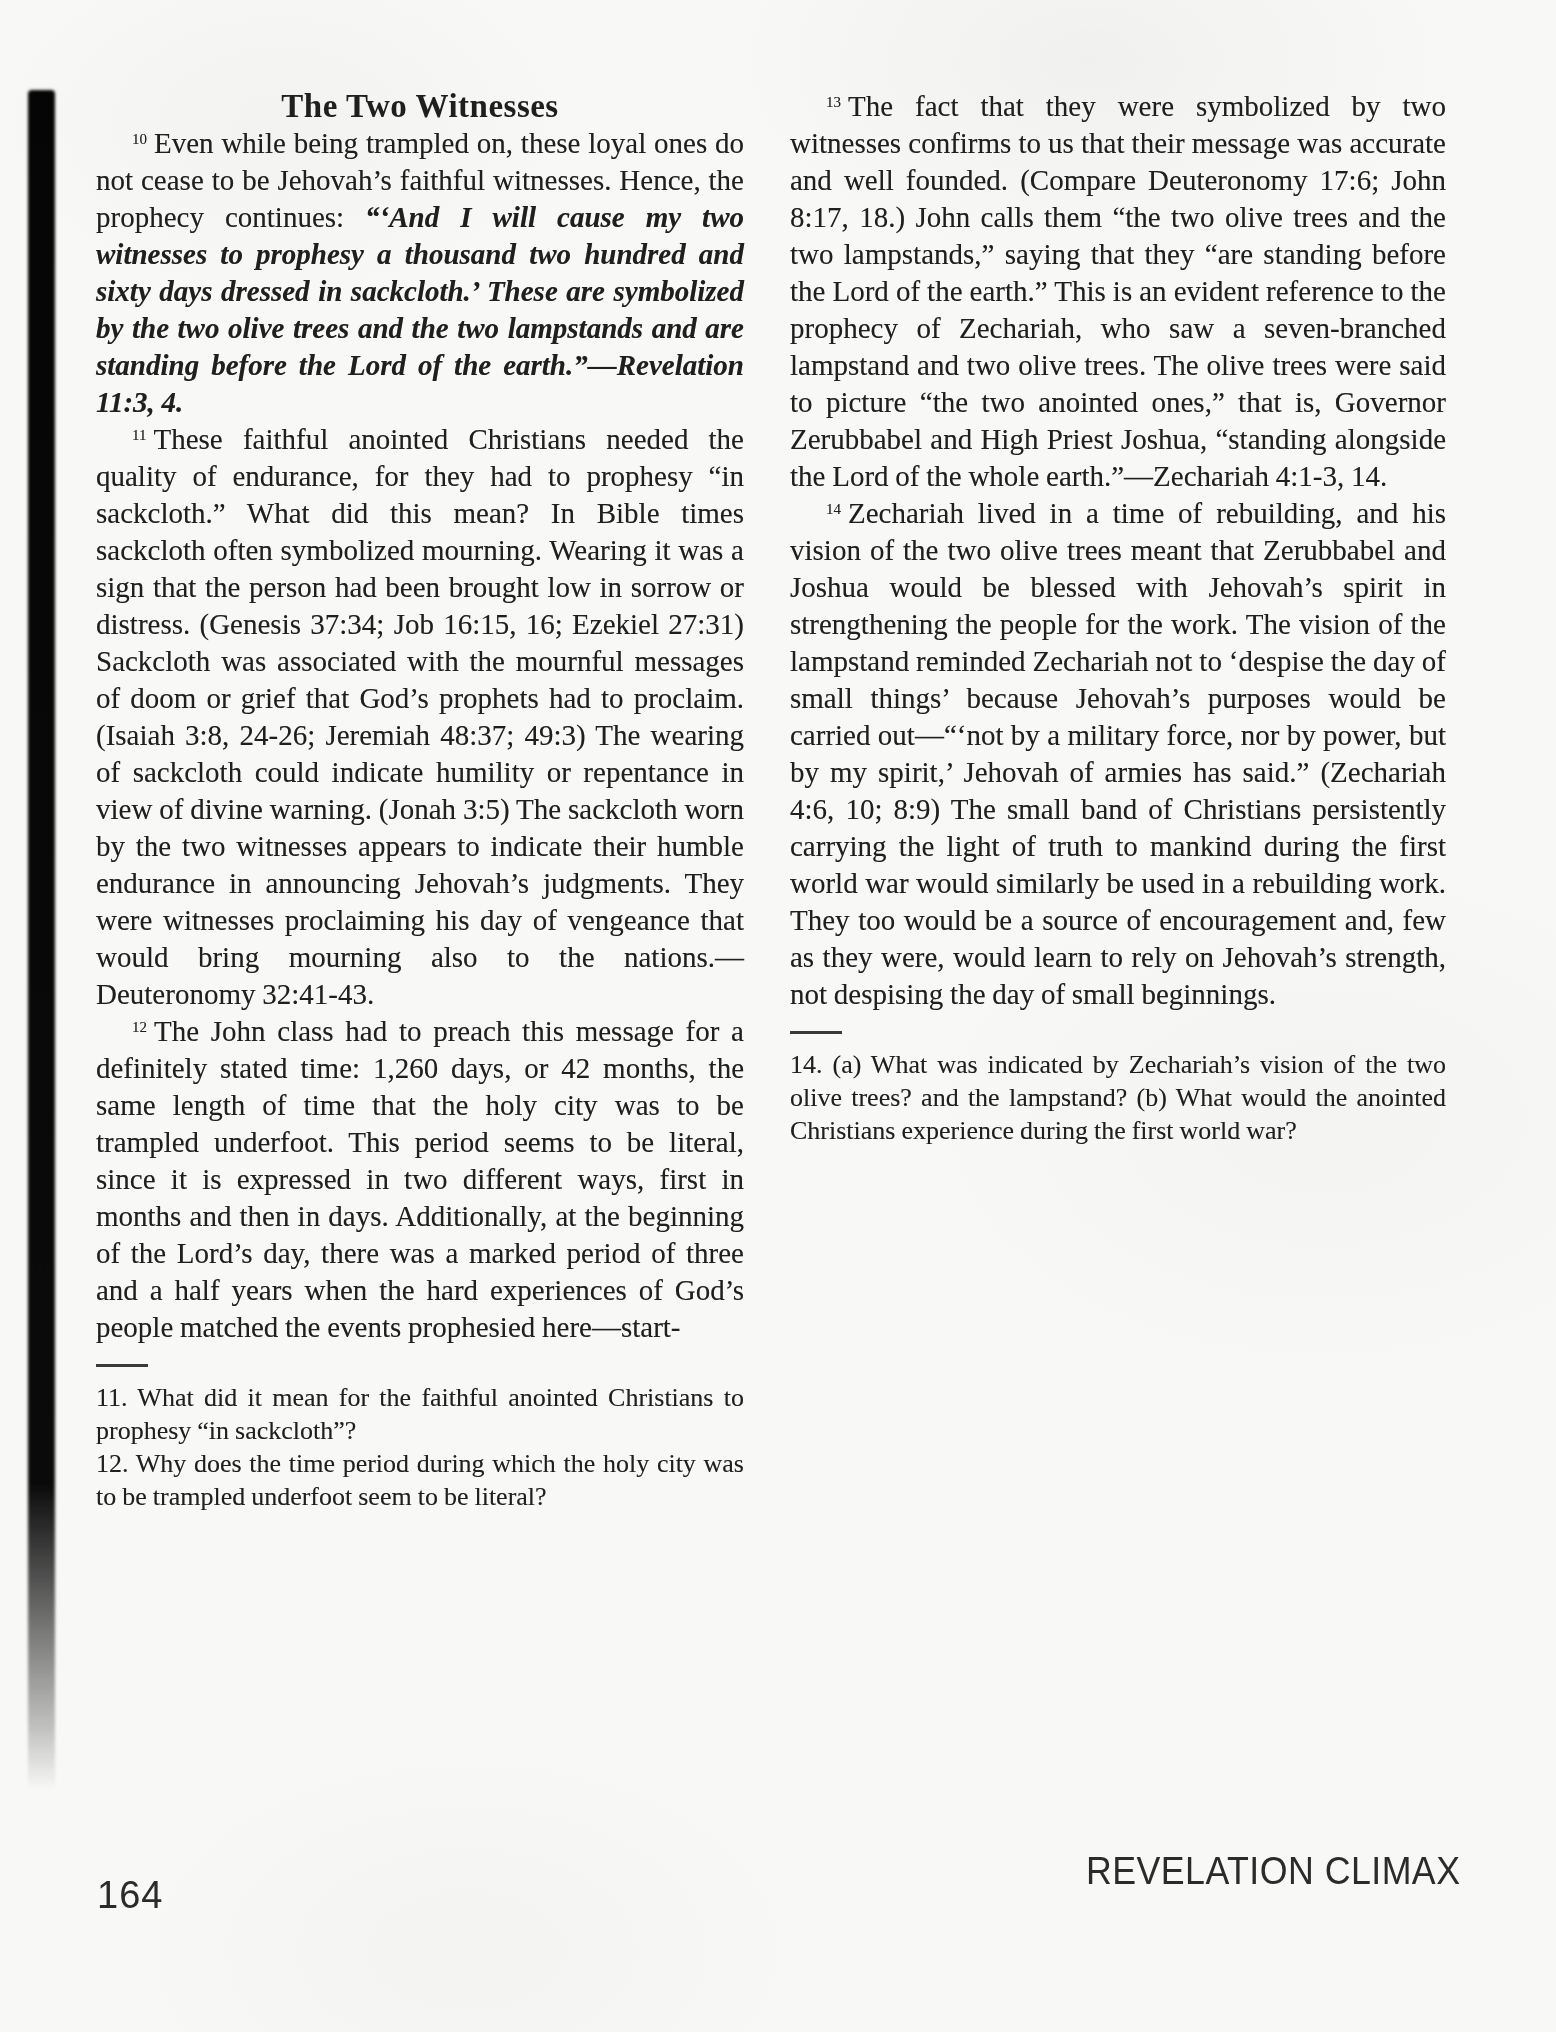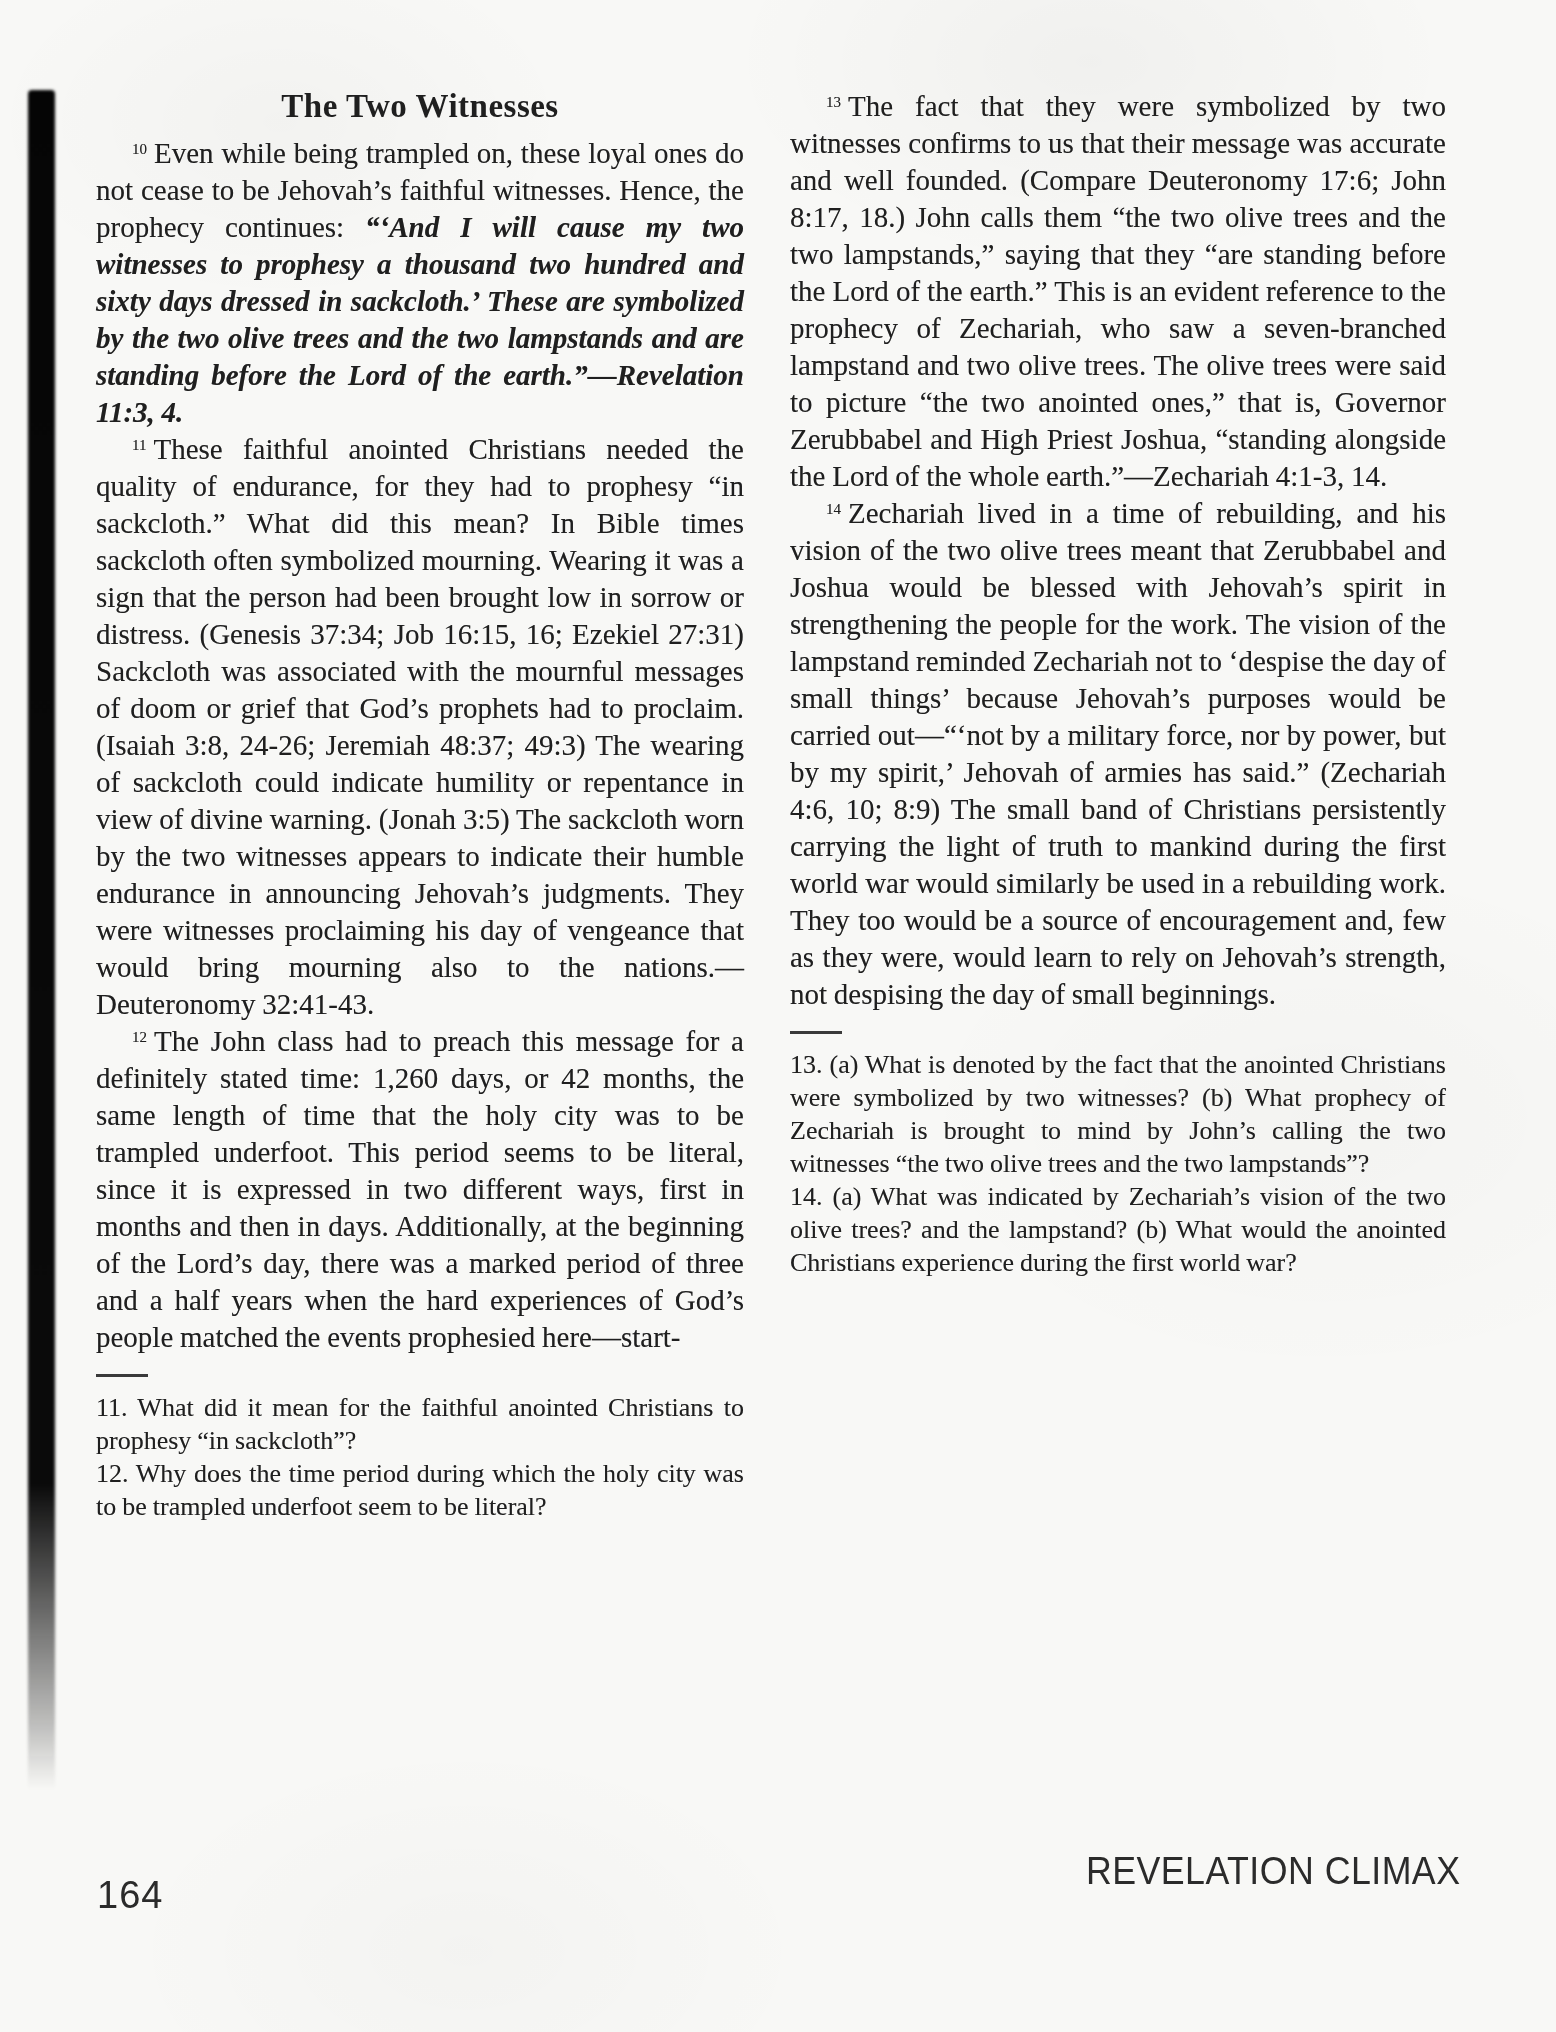--- a/index.html
+++ b/index.html
@@ -26,21 +26,21 @@
     border-radius:4px;
   }
   .columns{
     position:absolute;left:96px;top:88px;
     display:flex;gap:46px;
   }
   .col-left{width:648px;}
   .col-right{width:656px;}
   .heading{
     font-size:33px;font-weight:bold;text-align:center;
-    margin:0 0 10px 0;letter-spacing:0.5px;
+    margin:0 0 0 0;letter-spacing:0.5px;
   }
   p.body{
     margin:0;font-size:29px;line-height:37px;
     text-align:justify;text-indent:36px;
     hyphens:auto;-webkit-hyphens:auto;
     word-spacing:-0.5px;
     text-shadow:0 0 0.5px rgba(30,30,30,0.4);
   }
   p.body.no-indent{text-indent:0;}
   sup.pnum{
@@ -95,21 +95,20 @@
     </div>
 
     <div class="col-right">
 
       <p class="body"><sup class="pnum">13</sup><span>The fact that they were symbolized by two witnesses confirms to us that their message was accurate and well founded. (Compare Deuteronomy 17:6; John 8:17, 18.) John calls them “the two olive trees and the two lampstands,” saying that they “are standing before the Lord of the earth.” This is an evident reference to the prophecy of Zechariah, who saw a seven-branched lampstand and two olive trees. The olive trees were said to picture “the two anointed ones,” that is, Governor Zerubbabel and High Priest Joshua, “standing alongside the Lord of the whole earth.”—Zechariah 4:1-3, 14.</span></p>
 
       <p class="body"><sup class="pnum">14</sup><span>Zechariah lived in a time of rebuilding, and his vision of the two olive trees meant that Zerubbabel and Joshua would be blessed with Jehovah’s spirit in strengthening the people for the work. The vision of the lampstand reminded Zechariah not to ‘despise the day of small things’ because Jehovah’s purposes would be carried out—“‘not by a military force, nor by power, but by my spirit,’ Jehovah of armies has said.” (Zechariah 4:6, 10; 8:9) The small band of Christians persistently carrying the light of truth to mankind during the first world war would similarly be used in a rebuilding work. They too would be a source of encouragement and, few as they were, would learn to rely on Jehovah’s strength, not despising the day of small beginnings.</span></p>
 
       <hr class="fn-rule">
 
-      <p class="footnote">13. (a) What is denoted by the fact that the anointed Christians were symbolized by two witnesses? (b) What prophecy of Zechariah is brought to mind by John’s calling the two witnesses “the two olive trees and the two lampstands”?</p>
       <p class="footnote">14. (a) What was indicated by Zechariah’s vision of the two olive trees? and the lampstand? (b) What would the anointed Christians experience during the first world war?</p>
     </div>
 
   </div>
 
   <div class="page-number">164</div>
   <div class="running-title">REVELATION CLIMAX</div>
 
 </div>
 

